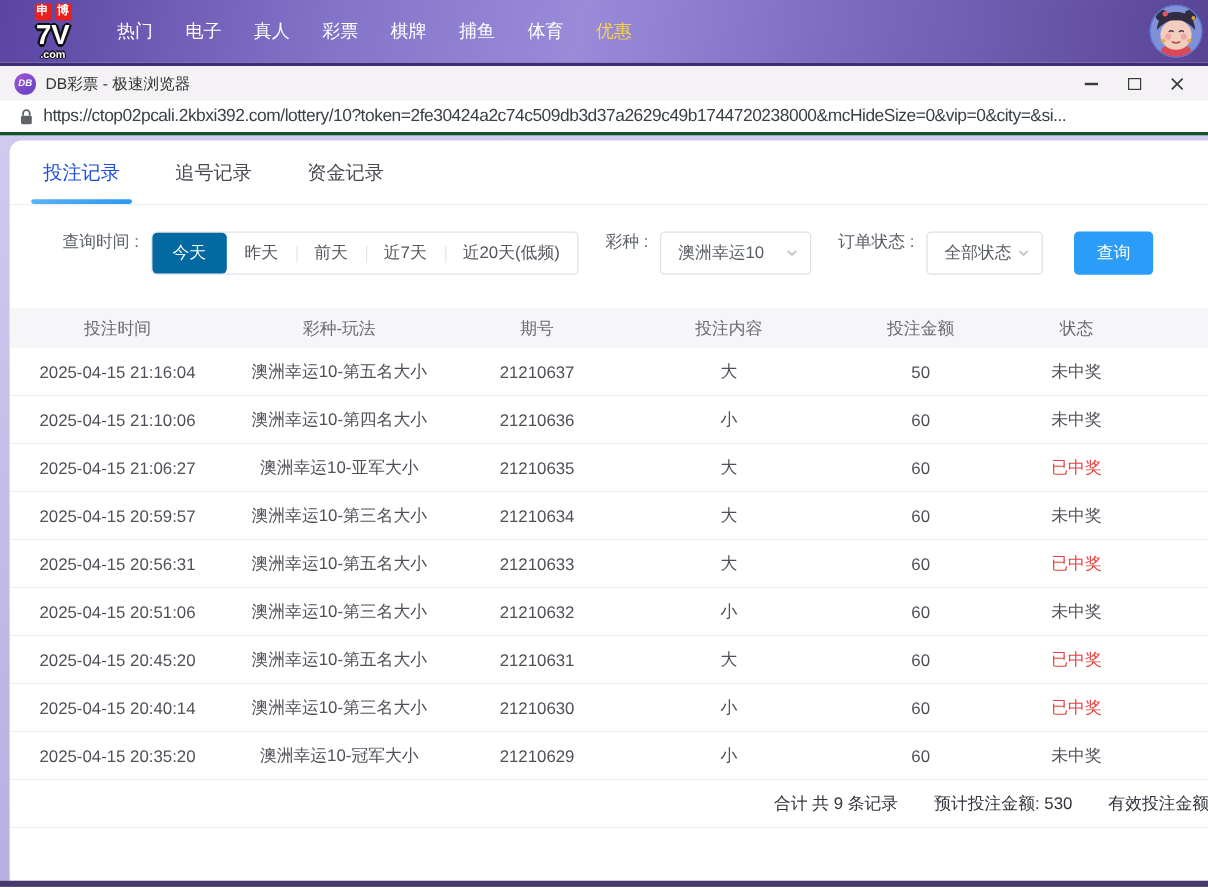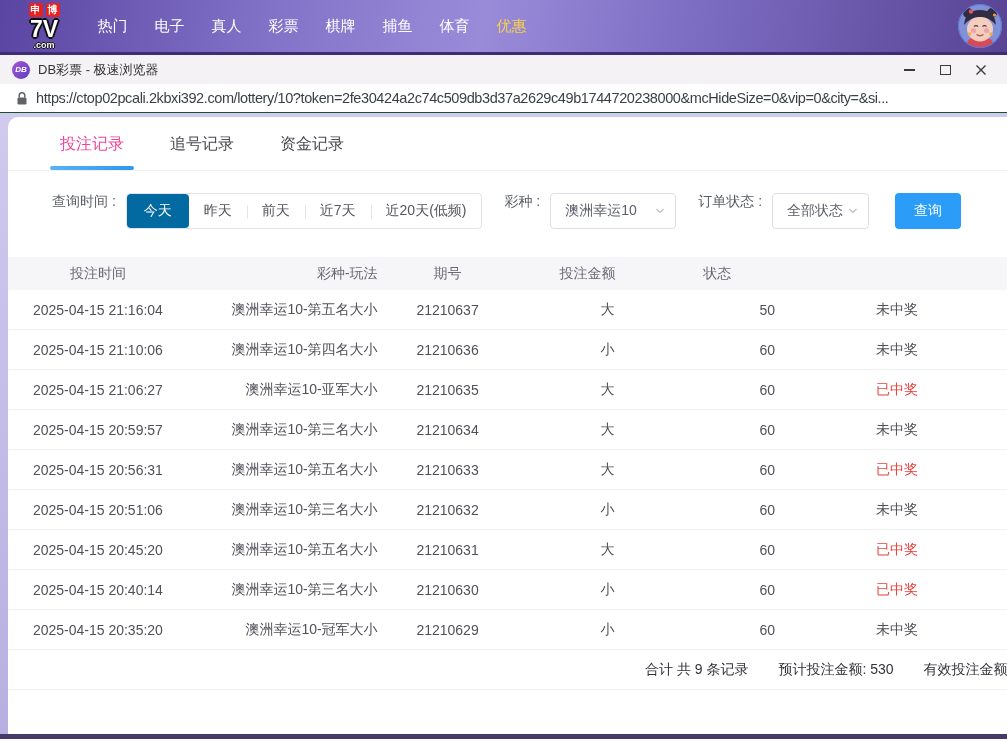--- a/index.html
+++ b/index.html
@@ -31,34 +31,34 @@
   .app-icon { width:18px; height:18px; border-radius:50%; margin-left:12px;
     background:linear-gradient(135deg,#a455d8,#5f3fc0); color:#fff; font-size:8px; font-weight:bold;
     font-style:italic; display:flex; align-items:center; justify-content:center; }
   .win-title { margin-left:8px; font-size:13px; color:#333; }
   .win-controls { margin-left:auto; margin-right:8px; display:flex; }
   .win-btn { width:36px; height:26px; display:flex; align-items:center; justify-content:center; cursor:pointer; }
   .bar-min { width:11px; height:2px; background:#3a3a3a; }
   .box-max { width:11px; height:10px; border:1.5px solid #3a3a3a; }
 
   
-  .urlbar { height:29px; background:#fff; border-bottom:1px solid #14532d;
+  .urlbar { height:29px; background:#fff; border-bottom:3px solid #14532d;
     display:flex; align-items:center; padding-left:16px; }
   .url-text { margin-left:8px; font-size:14.5px; color:#3a3f47; letter-spacing:-0.4px; white-space:nowrap; }
 
   
   .page { position:relative; height:626px; background:linear-gradient(180deg,#d0caee 0%,#b7afe1 100%); }
   .card { position:absolute; left:8px; right:0; top:4px; bottom:5px; background:#fff;
     border-top-left-radius:10px; overflow:hidden; }
   .bottom-strip { position:absolute; left:0; right:0; bottom:0; height:5px; background:#463a68; }
 
   
   .tabs { display:flex; gap:46px; padding:17px 28px 0; border-bottom:1px solid #f1f1f5; }
   .tab { position:relative; font-size:16px; color:#4a4a52; padding-bottom:15px; cursor:pointer; }
-  .tab.active { color:#ec4899;margin-left:24px; }
+  .tab.active { color:#1d4ed8; }
   .tab.active::after { content:""; position:absolute; left:-10px; right:-10px; bottom:0;
     height:4px; border-radius:4px; background:linear-gradient(90deg,#57b2f7,#2f97f0); }
 
   
   .filters { display:flex; align-items:flex-start; margin:22px 0 0 44px; height:36px; }
   .flabel { font-size:14px; color:#5a5e66; margin-right:10px; white-space:nowrap; }
   .ml20 { margin-left:22px; }
   .time-group { display:flex; border:1px solid #e2e2e8; border-radius:4px; height:36px; align-items:stretch; }
   .time-opt { position:relative; display:flex; align-items:center; padding:0 15px;
     font-size:14px; color:#55565e; cursor:pointer; white-space:nowrap; }
@@ -71,21 +71,21 @@
   .select.w-lottery { width:126px; }
   .select.w-status { width:97px; }
   .search-btn { margin-left:26px; width:66px; height:36px; background:#2b9df8; color:#fff;
     border:none; border-radius:4px; font-size:14px; cursor:pointer; font-family:inherit; }
 
   
   .thead { display:flex; align-items:center; height:33px; margin-top:28px; background:#f6f6f9;
     font-size:14px; color:#686874; }
   .trow { display:flex; align-items:center; height:40px; border-bottom:1px solid #f0f0f4;
     font-size:14px; color:#50505a; }
-  .c0{width:18%;text-align:center;} .c1{width:19%;text-align:right;} .c2{width:14%;text-align:center;}
+  .c0{width:18%;text-align:center;} .c1{width:19%;text-align:center;} .c2{width:14%;text-align:center;}
   .c3{width:18%;text-align:center;} .c4{width:14%;text-align:center;} .c5{width:12%;text-align:center;}
   .csp{width:5%;}
   .win { color:#e8413c; }
   .tfoot { display:flex; gap:30px; align-items:center; height:40px; border-bottom:1px solid #f0f0f4;
     padding-left:637px; font-size:14px; color:#32323c; white-space:nowrap; }
 </style>
 </head>
 <body>
 
 <div class="screen">
@@ -199,20 +199,21 @@
             </svg>
         </div>
 
         <button class="search-btn">查询</button>
       </div>
 
       <div class="thead" id="thead">
           <span class="c0">投注时间</span>
           <span class="c1">彩种-玩法</span>
           <span class="c2">期号</span>
+          <span class="c3">投注内容</span>
           <span class="c4">投注金额</span>
           <span class="c5">状态</span>
           <span class="csp"></span>
         </div>
       <div id="tbody">
           <div class="trow">
             <span class="c0">2025-04-15 21:16:04</span>
             <span class="c1">澳洲幸运10-第五名大小</span>
             <span class="c2">21210637</span>
             <span class="c3">大</span>

